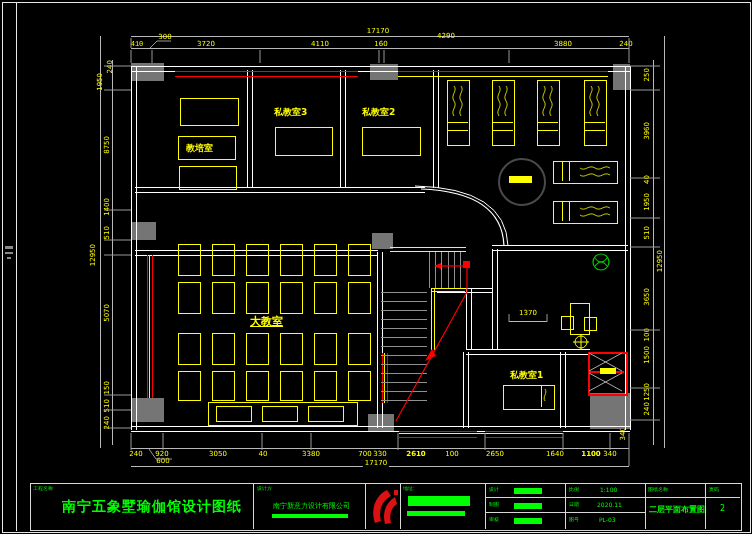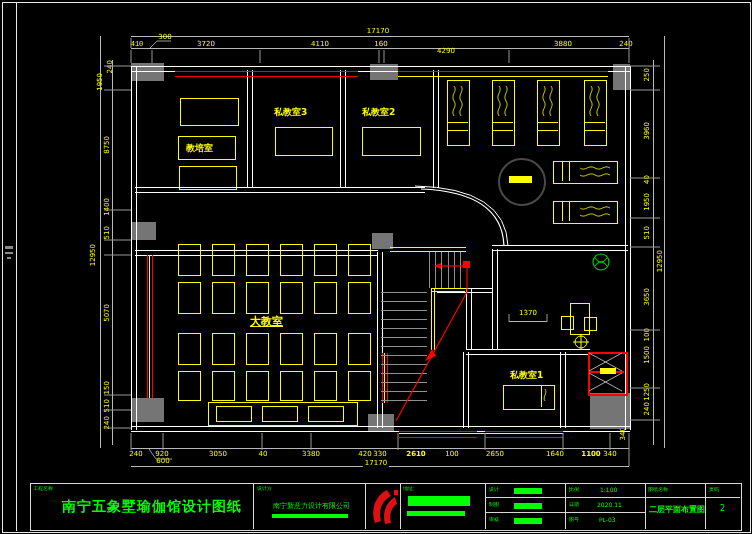--- a/index.html
+++ b/index.html
@@ -49,31 +49,31 @@
   <div class="dimline" style="left:100px;top:36px;width:1px;height:412px;"></div>
   <div class="dimline" style="left:653px;top:60px;width:1px;height:385px;"></div>
   <div class="dimline" style="left:664px;top:36px;width:1px;height:412px;"></div>
   <div class="dimline" style="left:509px;top:321px;width:38px;height:1px;"></div>
 
   <span class="dim" style="left:137px;top:41px;font-family:Liberation Mono, monospace;">410</span>
   <span class="dim" style="left:165px;top:34px;">300</span>
   <span class="dim" style="left:206px;top:41px;">3720</span>
   <span class="dim" style="left:320px;top:41px;">4110</span>
   <span class="dim" style="left:381px;top:41px;">160</span>
-  <span class="dim" style="left:446px;top:48px;">4290</span>
+  <span class="dim" style="left:446px;top:33px;">4290</span>
   <span class="dim" style="left:563px;top:41px;">3880</span>
   <span class="dim" style="left:626px;top:41px;">240</span>
   <span class="dim" style="left:378px;top:28px;">17170</span>
 
   <span class="dim" style="left:136px;top:451px;">240</span>
   <span class="dim" style="left:162px;top:451px;">920</span>
   <span class="dim" style="left:218px;top:451px;">3050</span>
   <span class="dim" style="left:263px;top:451px;">40</span>
   <span class="dim" style="left:311px;top:451px;">3380</span>
-  <span class="dim" style="left:365px;top:451px;">420</span>
+  <span class="dim" style="left:365px;top:451px;">700</span>
   <span class="dim" style="left:380px;top:451px;">330</span>
   <span class="dim" style="left:416px;top:451px;font-weight:bold;">2610</span>
   <span class="dim" style="left:452px;top:451px;">100</span>
   <span class="dim" style="left:495px;top:451px;">2650</span>
   <span class="dim" style="left:555px;top:451px;">1640</span>
   <span class="dim" style="left:591px;top:451px;font-weight:bold;">1100</span>
   <span class="dim" style="left:610px;top:451px;">340</span>
   <span class="dim" style="left:163px;top:458px;">600</span>
   <span class="dim" style="left:376px;top:460px;background:#000;padding:0 2px;">17170</span>
 

